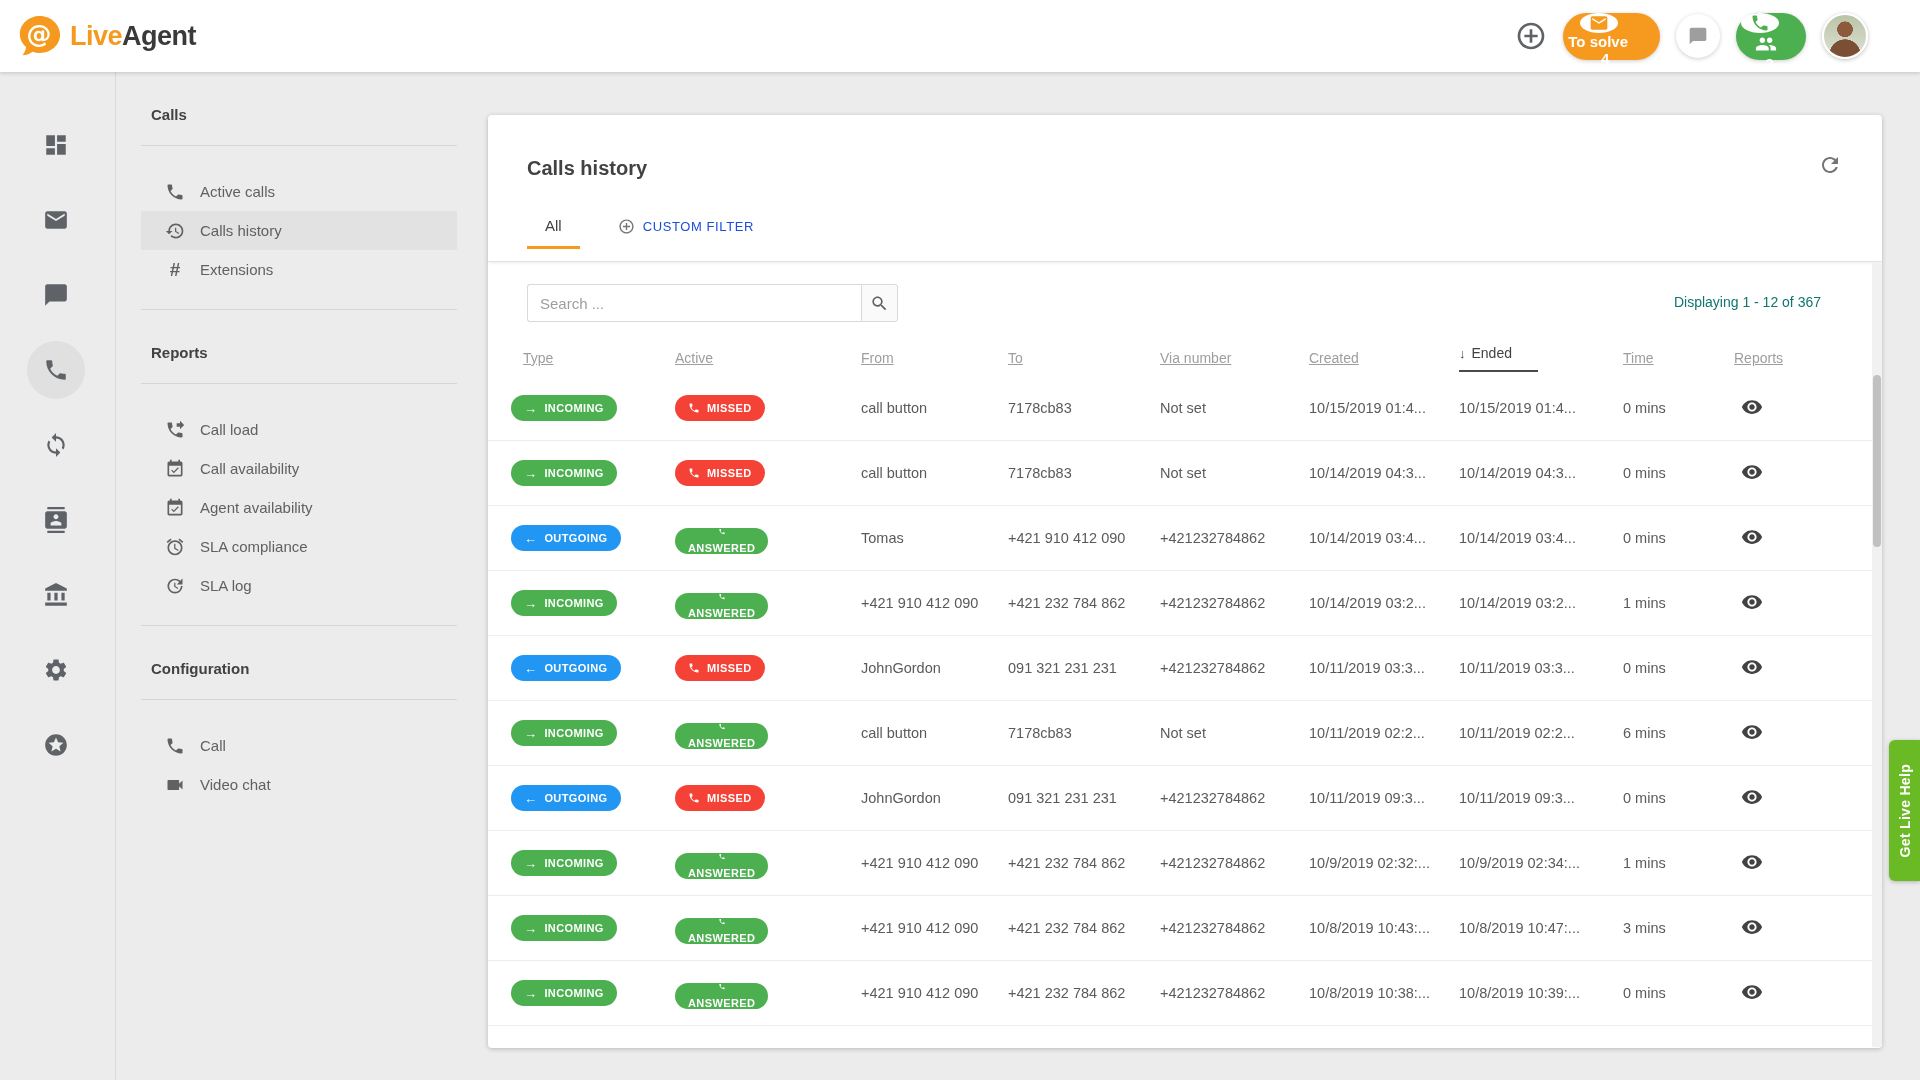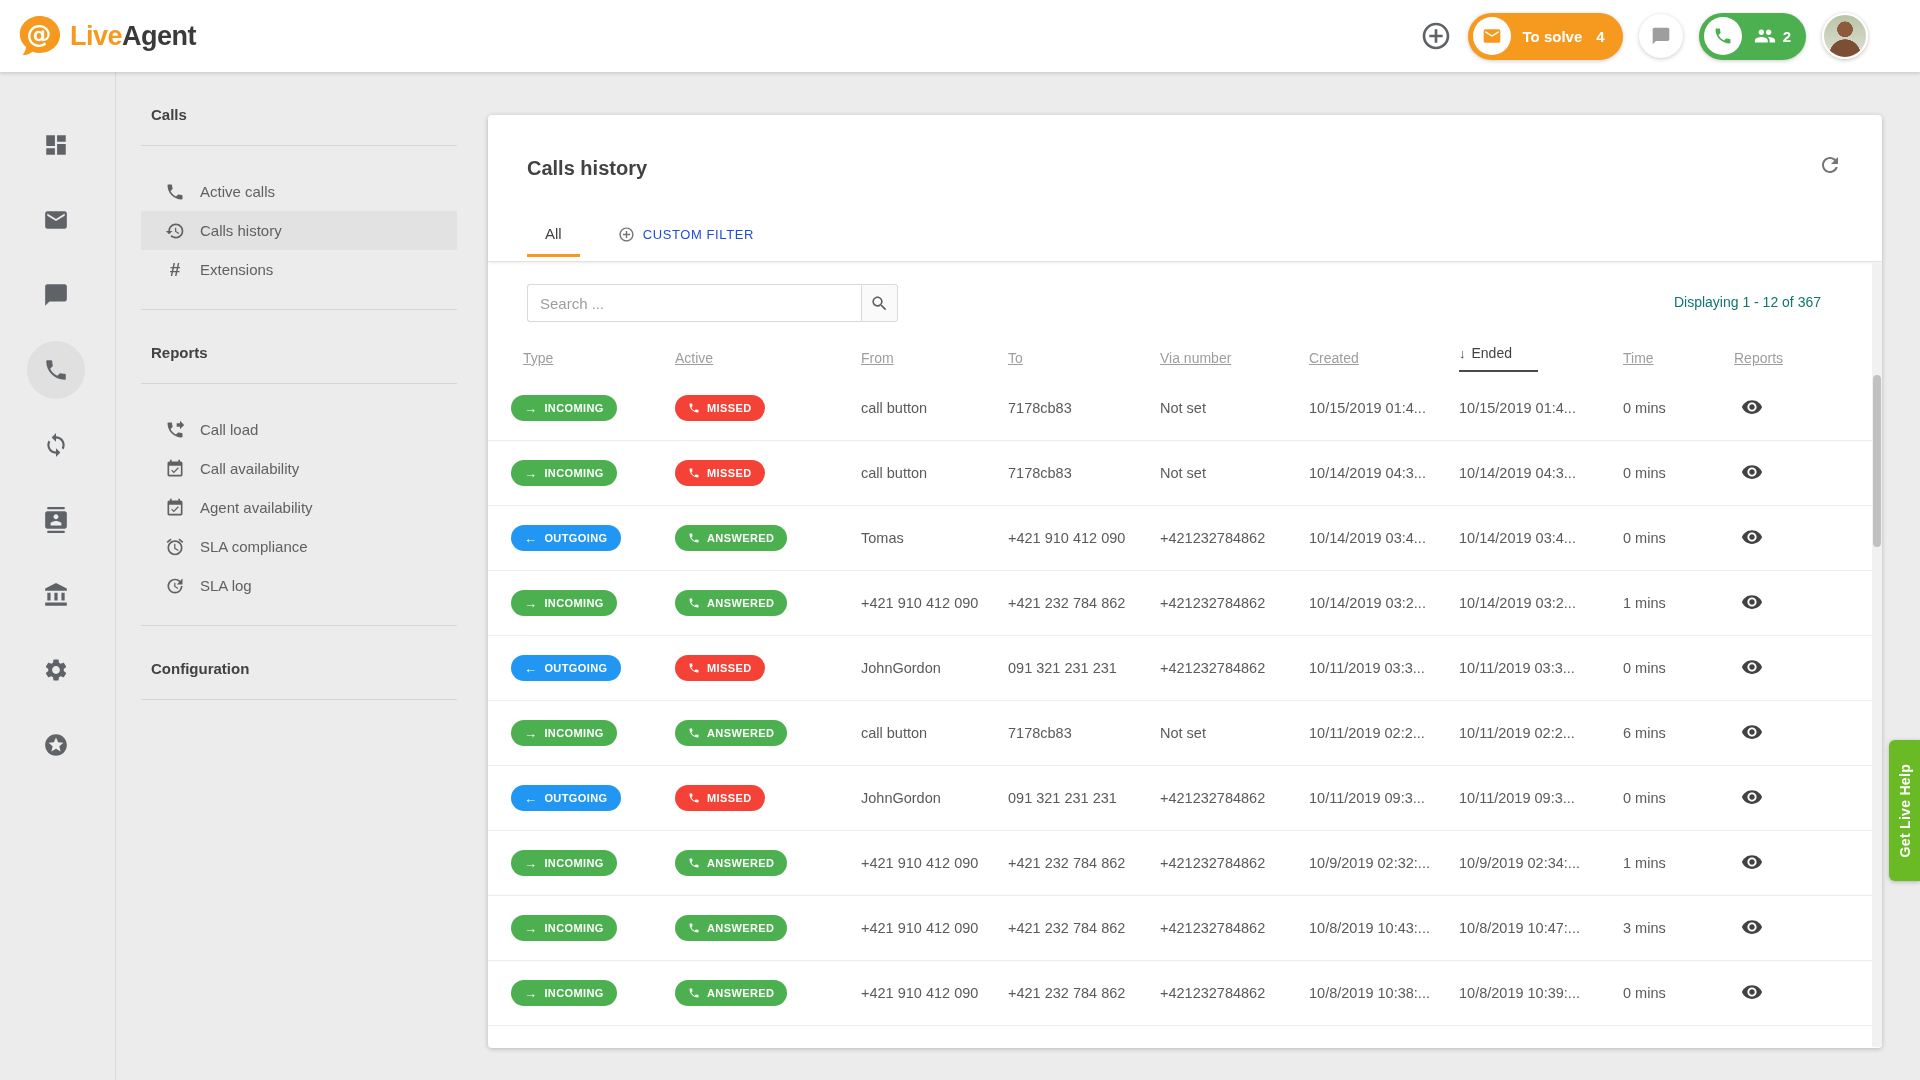--- a/index.html
+++ b/index.html
@@ -10,21 +10,21 @@
   
   .topbar { position:absolute; top:0; left:0; width:1920px; height:72px; background:#fff;
             box-shadow:0 1px 4px rgba(0,0,0,.18); display:flex; align-items:center; z-index:50; }
   .logo { display:flex; align-items:center; margin-left:16px; gap:8px; }
   .logo-text { font-size:27px; font-weight:bold; letter-spacing:-.5px; }
   .logo-live { color:#F5991F; } .logo-agent { color:#3a3a3a; }
   .top-right { position:absolute; right:52px; top:0; height:72px; display:flex; align-items:center; gap:16px; }
   .circle-btn { width:44px; height:44px; border-radius:50%; background:#fff; box-shadow:0 1px 4px rgba(0,0,0,.2);
                 display:flex; align-items:center; justify-content:center; cursor:pointer; }
   .pill { height:47px; border-radius:24px; display:flex; align-items:center; padding:0 18px 0 5px;
-          color:#fff; font-weight:bold; cursor:pointer; box-shadow:0 1px 4px rgba(0,0,0,.2); }
+          color:#fff; font-weight:bold; cursor:pointer; box-shadow:0 1px 4px rgba(0,0,0,.2);flex-direction:column; }
   .pill .inner-circle { width:38px; height:38px; background:#fff; border-radius:50%; display:flex;
                         align-items:center; justify-content:center; margin-right:12px; }
   .pill-orange { background:#F5991F; }
   .pill-green  { background:#4CAF50; padding-right:15px; }
   .pill-label { font-size:15px; margin-right:14px; }
   .pill-count { font-size:15px; }
   .pill-green .pill-count { margin-left:7px; }
   .avatar { width:46px; height:46px; border-radius:50%; overflow:hidden; border:2px solid #fff;
             box-shadow:0 1px 4px rgba(0,0,0,.25); cursor:pointer;
             background:
@@ -50,21 +50,21 @@
   .side-item .mi { width:20px; margin-right:15px; display:flex; justify-content:center; color:#616161; }
   .hash-glyph { font-size:19px; font-weight:bold; color:#616161; }
 
   
   .card { position:absolute; left:488px; top:115px; width:1394px; height:933px; background:#fff;
           border-radius:4px; box-shadow:0 1px 5px rgba(0,0,0,.22); }
   .card-header { position:relative; height:147px; border-bottom:1px solid #e2e2e2;
                  box-shadow:0 2px 3px -1px rgba(0,0,0,.08); }
   .card-title { position:absolute; left:39px; top:42px; font-size:20px; font-weight:bold; color:#424242; }
   .refresh-btn { position:absolute; right:40px; top:38px; cursor:pointer; }
-  .tabs { position:absolute; left:39px; bottom:4px; display:flex; align-items:flex-end; gap:38px; }
+  .tabs { position:absolute; left:39px; bottom:12px; display:flex; align-items:flex-end; gap:38px; }
   .tab { padding-bottom:14px; cursor:pointer; display:flex; align-items:center; gap:8px; }
   .tab-all { font-size:15px; color:#424242; border-bottom:3px solid #F5991F; padding:0 18px 12px 18px; }
   .tab-custom { font-size:13px; letter-spacing:.6px; color:#1d4ed8; padding-bottom:14px; }
 
   .toolbar { position:relative; height:78px; }
   .search-wrap { position:absolute; left:39px; top:22px; display:flex; height:38px; }
   .search-input { width:334px; height:38px; border:1px solid #d9d9d9; border-right:none;
                   border-radius:3px 0 0 3px; padding:0 12px; font-size:15px; color:#424242; outline:none;
                   font-family:inherit; }
   .search-input::placeholder { color:#9e9e9e; }
@@ -82,21 +82,21 @@
   .sort-arrow { font-size:13px; margin-right:6px; }
 
   .tbody { position:relative; }
   .trow { display:grid; grid-template-columns:164px 186px 147px 152px 149px 150px 164px 88px 1fr;
           padding-left:23px; height:65px; align-items:center; border-bottom:1px solid #ededed;
           background:#fff; font-size:14.5px; color:#5a5a5a; }
   .badge { display:inline-flex; align-items:center; gap:7px; height:26px; padding:0 13px;
            border-radius:14px; color:#fff; font-size:11px; font-weight:bold; letter-spacing:.4px;
            width:max-content; }
   .b-incoming { background:#4CAF50; } .b-outgoing { background:#2196F3; }
-  .b-answered { background:#4CAF50; } .b-missed { background:#F44336; }
+  .b-answered { background:#4CAF50;flex-direction:column; } .b-missed { background:#F44336; }
   .badge .dir { font-size:13px; line-height:1; }
   .eye-btn { margin-left:30px; cursor:pointer; display:inline-flex; }
 
   .scrollbar { position:absolute; right:0; top:148px; width:10px; height:784px; background:#f1f1f1;
                border-radius:0 0 4px 0; }
   .scroll-thumb { position:absolute; top:112px; left:1px; width:8px; height:172px; background:#c1c1c1;
                   border-radius:4px; cursor:pointer; }
 
   
   .live-help { position:absolute; right:0; top:740px; width:31px; height:141px; background:#69BA25;
@@ -273,20 +273,38 @@
             <svg width="20" height="20" viewBox="0 0 24 24" fill="#616161">
               <path d="M21 10.12h-6.78l2.74-2.82c-2.73-2.7-7.15-2.8-9.88-.1-2.73 2.71-2.73 7.08 0 9.79s7.15 2.71 9.88 0C18.32 15.65 19 14.08 19 12.1h2c0 1.98-.88 4.55-2.64 6.29-3.51 3.48-9.21 3.48-12.72 0-3.5-3.47-3.53-9.11-.02-12.58s9.14-3.47 12.65 0L21 3v7.12zM12.5 8v4.25l3.5 2.08-.72 1.21L11 13V8h1.5z"></path>
             </svg>
           </span>
           <span>SLA log</span>
         </div>
       </div>
       <hr class="side-hr">
       <div class="side-title">Configuration</div>
       <hr class="side-hr">
+      <div class="side-list">
+        <div class="side-item">
+          <span class="mi">
+            <svg width="20" height="20" viewBox="0 0 24 24" fill="#616161">
+              <path d="M6.62 10.79c1.44 2.83 3.76 5.14 6.59 6.59l2.2-2.2c.27-.27.67-.36 1.02-.24 1.12.37 2.33.57 3.57.57.55 0 1 .45 1 1V20c0 .55-.45 1-1 1-9.39 0-17-7.61-17-17 0-.55.45-1 1-1h3.5c.55 0 1 .45 1 1 0 1.25.2 2.45.57 3.57.11.35.03.74-.25 1.02l-2.2 2.2z"></path>
+            </svg>
+          </span>
+          <span>Call</span>
+        </div>
+        <div class="side-item">
+          <span class="mi">
+            <svg width="20" height="20" viewBox="0 0 24 24" fill="#616161">
+              <path d="M17 10.5V7c0-.55-.45-1-1-1H4c-.55 0-1 .45-1 1v10c0 .55.45 1 1 1h12c.55 0 1-.45 1-1v-3.5l4 4v-11l-4 4z"></path>
+            </svg>
+          </span>
+          <span>Video chat</span>
+        </div>
+      </div>
     </div>
 
   <div class="card">
     <div class="card-header">
       <div class="card-title">Calls history</div>
       <span class="refresh-btn" id="refresh-btn"><svg width="24" height="24" viewBox="0 0 24 24" fill="#757575">
             <path d="M17.65 6.35C16.2 4.9 14.21 4 12 4c-4.42 0-7.99 3.58-7.99 8s3.57 8 7.99 8c3.73 0 6.84-2.55 7.73-6h-2.08c-.82 2.33-3.04 4-5.65 4-3.31 0-6-2.69-6-6s2.69-6 6-6c1.66 0 3.14.69 4.22 1.78L13 11h7V4l-2.35 2.35z"></path>
           </svg></span>
       <div class="tabs">
         <div class="tab tab-all">All</div>

